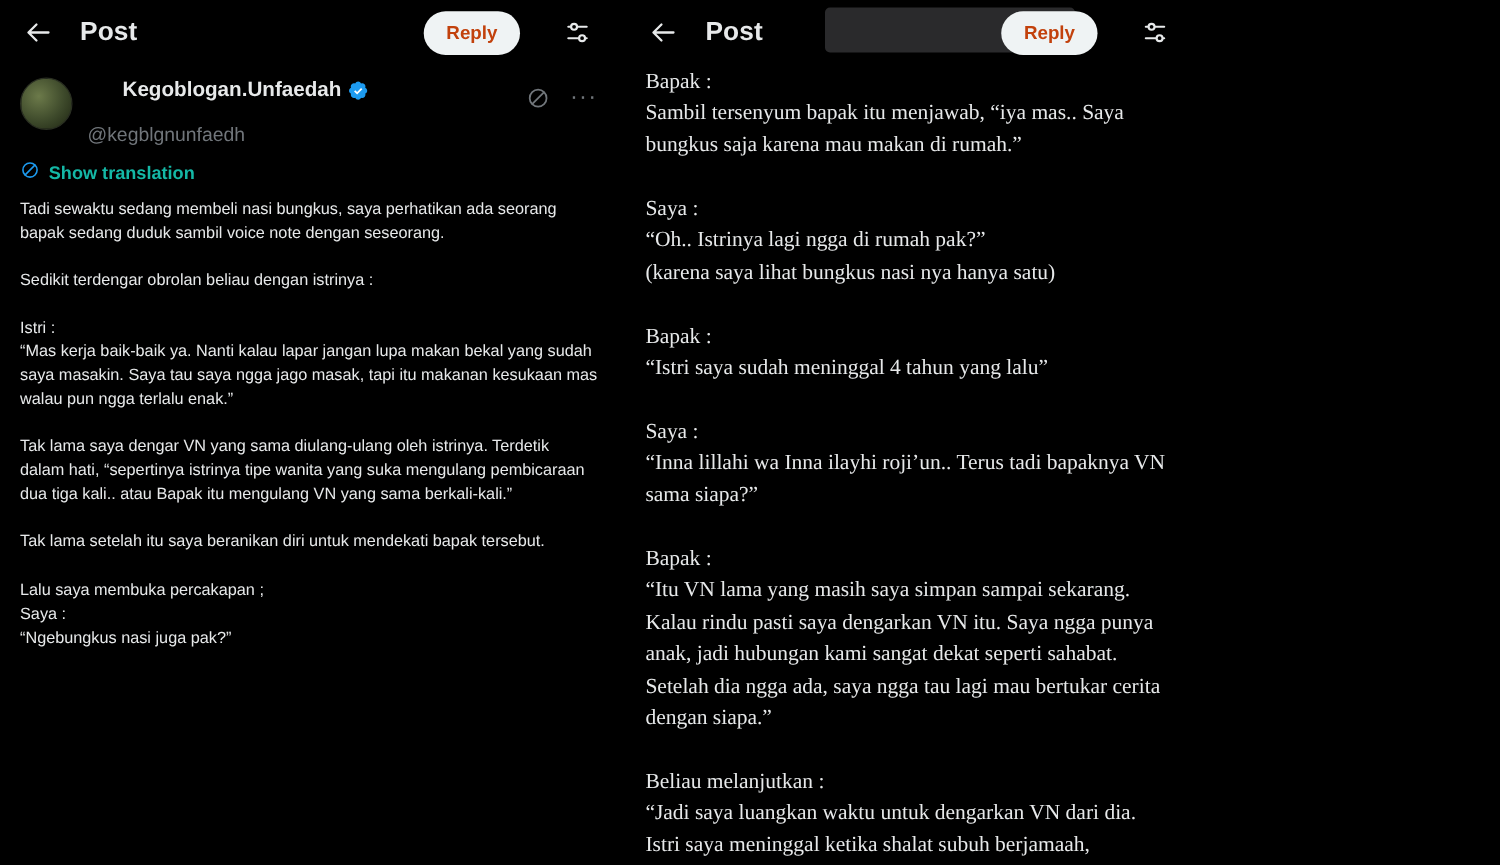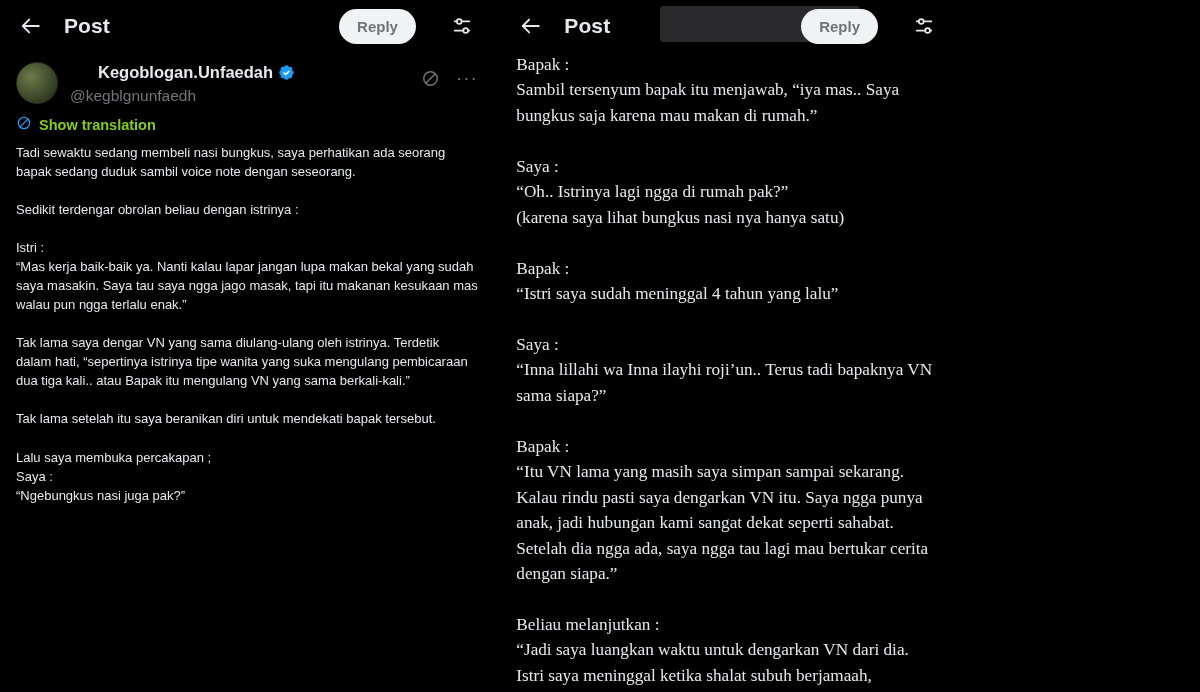--- a/index.html
+++ b/index.html
@@ -39,21 +39,21 @@
   }
   .topbar-title {
     color: #e7e9ea;
     font-size: 21px;
     font-weight: bold;
     letter-spacing: 0.1px;
     flex: 1;
   }
   .reply-btn {
     background: #eff3f4;
-    color: #737373;
+    color: #c2410c;
     border: none;
     border-radius: 999px;
     font-size: 15px;
     font-weight: bold;
     padding: 9px 18px;
     cursor: pointer;
     font-family: "Liberation Sans", sans-serif;
   }
   .sliders-icon {
     width: 32px; height: 32px;
@@ -86,21 +86,21 @@
     font-size: 16.5px;
     font-weight: bold;
   }
   .verified {
     width: 17px; height: 17px;
     flex: 0 0 auto;
   }
   .handle {
     color: #71767b;
     font-size: 15.5px;
-    margin-top: 5px;
+    margin-top: 18px;
   }
   .author-actions {
     display: flex; align-items: center; gap: 14px;
     padding-top: 5px;
     color: #71767b;
   }
   .icon-btn {
     width: 22px; height: 22px;
     display: flex; align-items: center; justify-content: center;
     cursor: pointer;
@@ -108,21 +108,21 @@
   }
   .dots { font-size: 19px; line-height: 12px; letter-spacing: 1px; }
 
   
   .translate-row {
     display: flex; align-items: center; gap: 7px;
     padding: 10px 16px 2px 16px;
     cursor: pointer;
   }
   .translate-label {
-    color: #84cc16;
+    color: #14b8a6;
     font-size: 14.5px;
     font-weight: bold;
   }
 
   
   .post-body {
     padding: 6px 16px 0 16px;
     color: #e7e9ea;
     font-size: 13px;
     line-height: 1.465;

